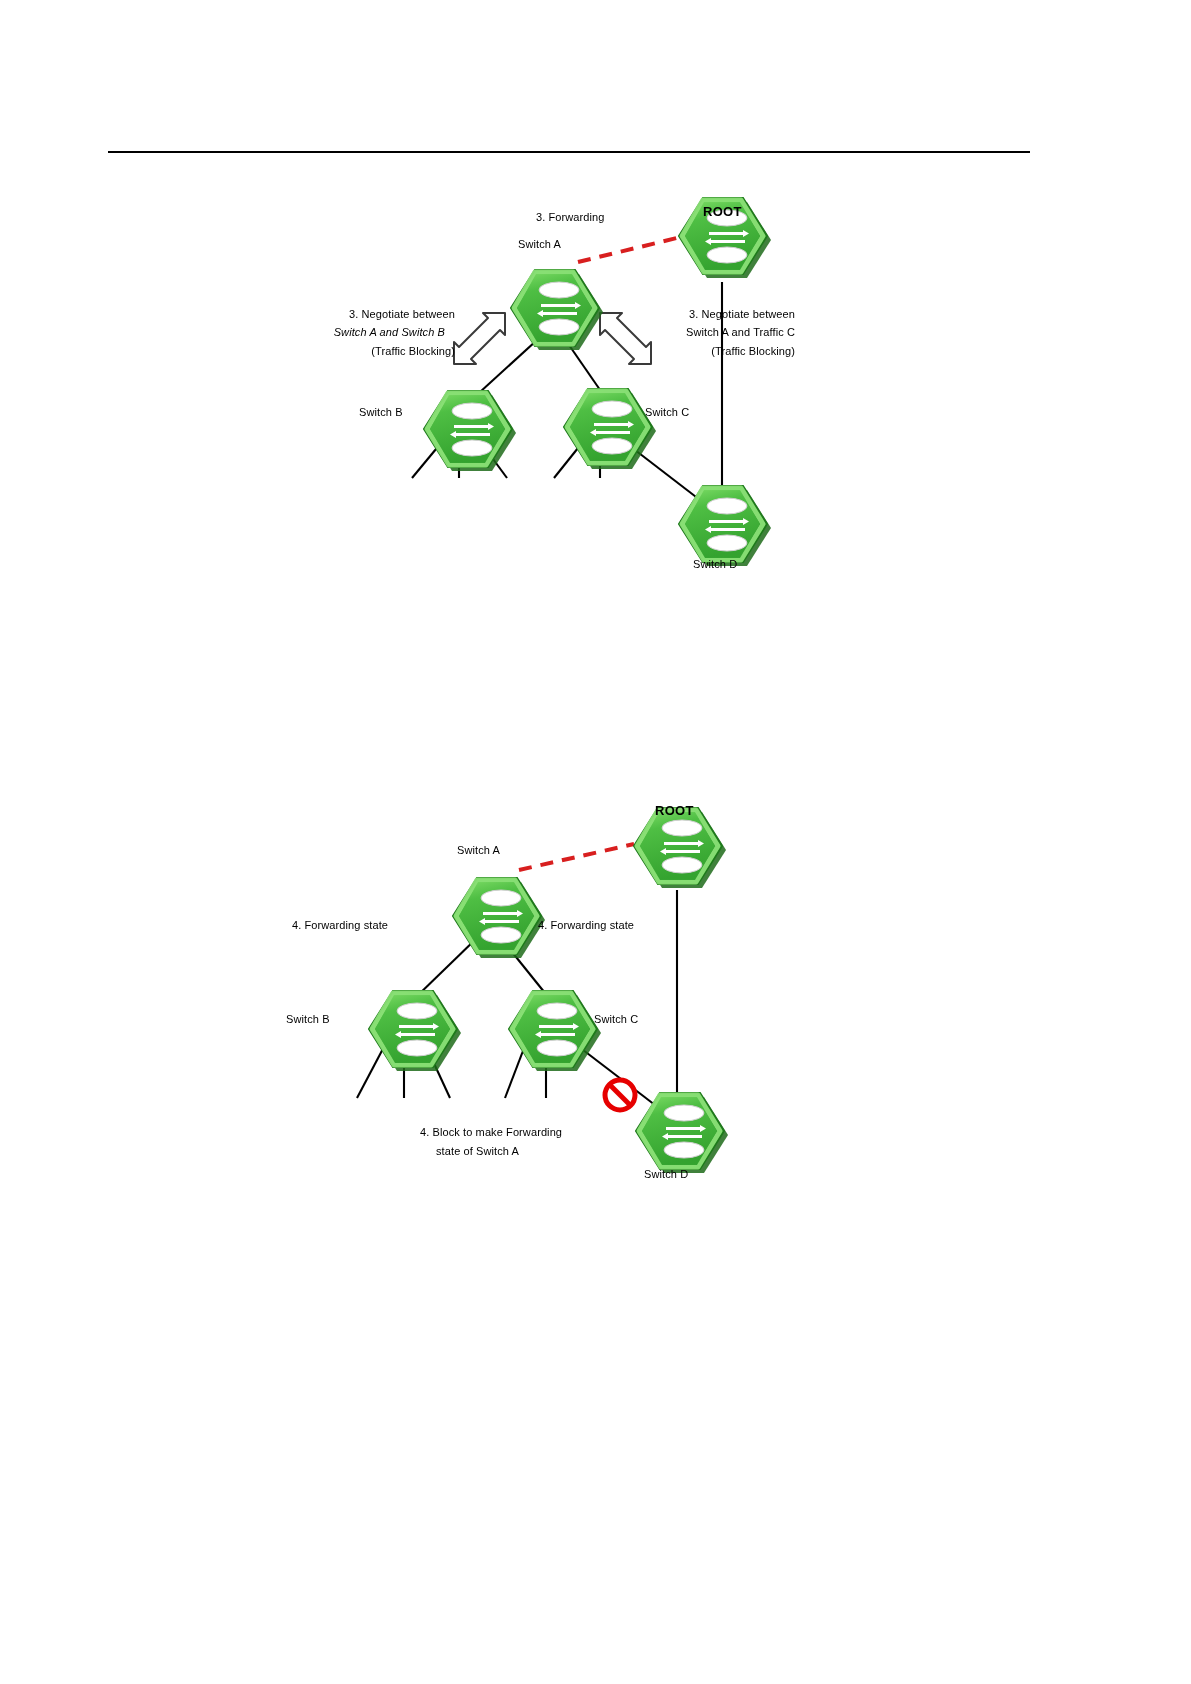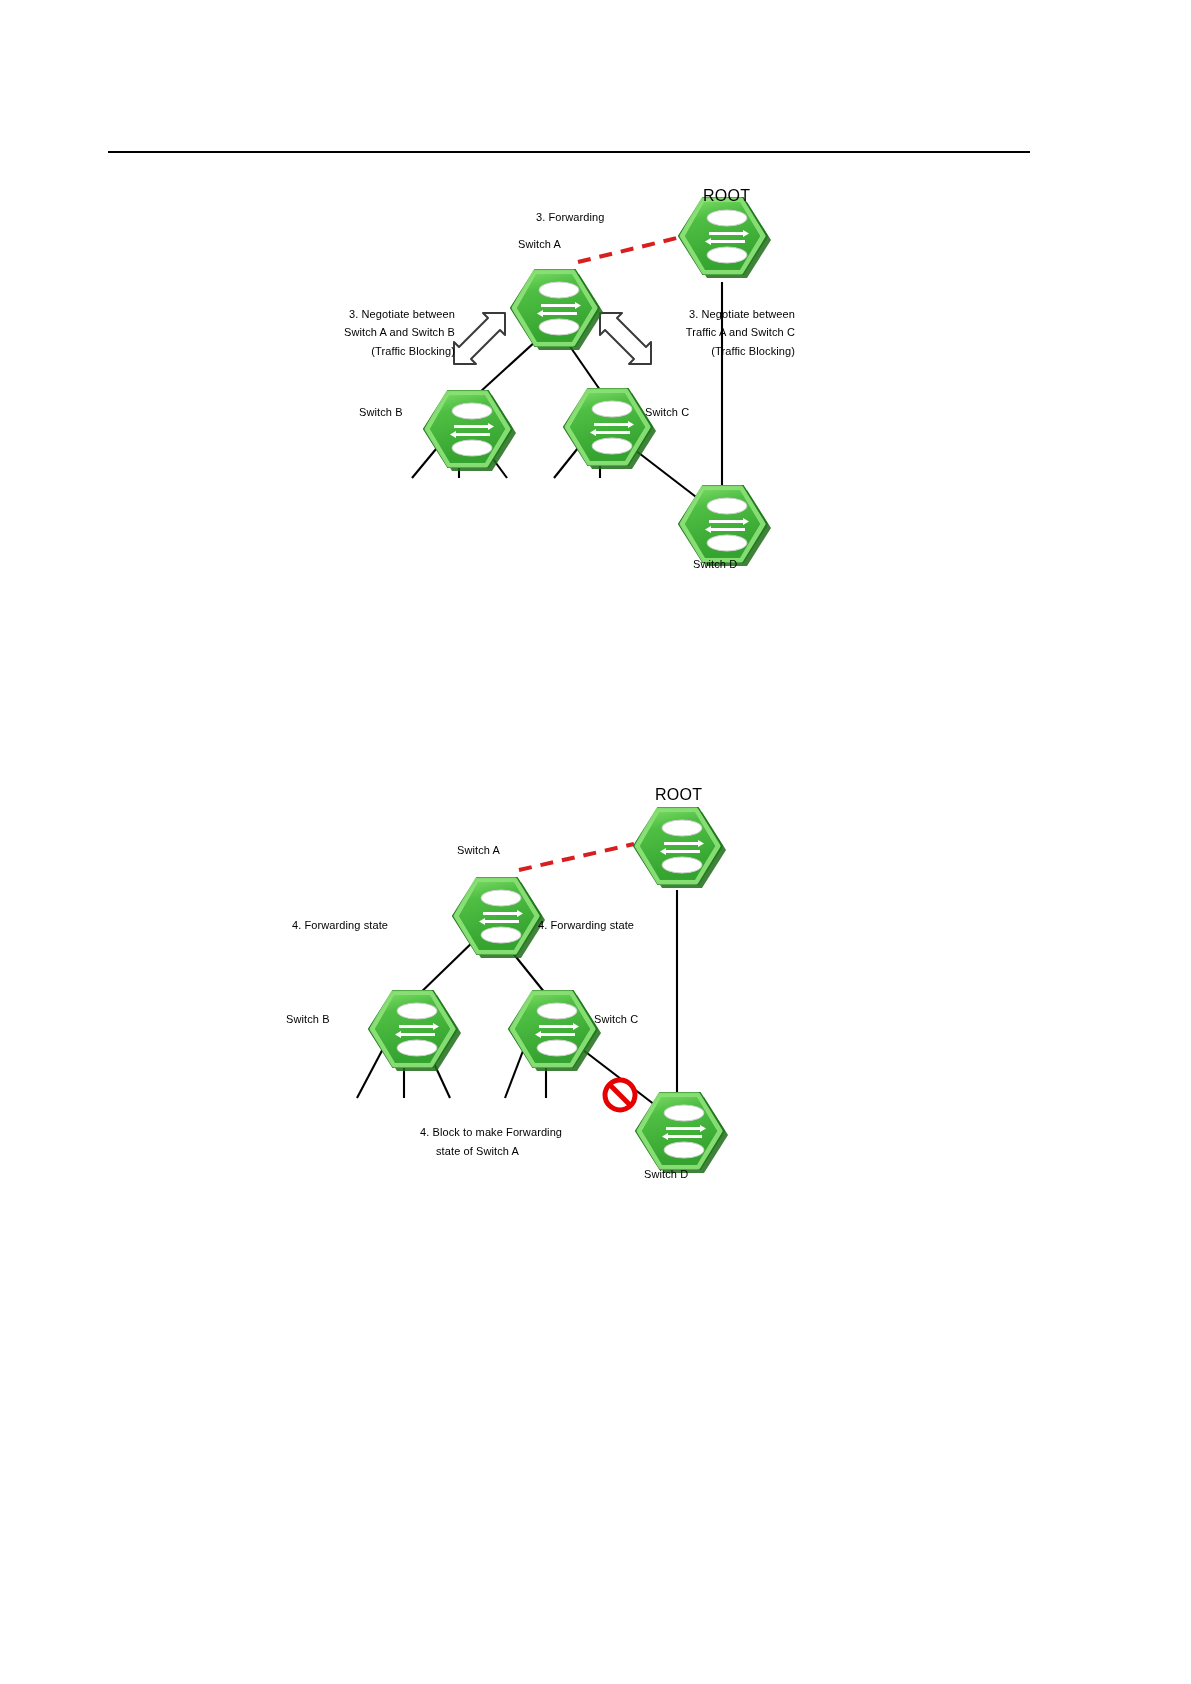--- a/index.html
+++ b/index.html
@@ -4,21 +4,21 @@
 <style>
   html,body{margin:0;padding:0;background:#ffffff;}
   body{width:1191px;height:1684px;position:relative;
        font-family:"Liberation Sans", sans-serif;color:#000;}
   .page{position:absolute;left:0;top:0;width:1191px;height:1684px;overflow:hidden;}
   .hrule{position:absolute;left:108px;top:151px;width:922px;height:0;
          border-top:2px solid #000;}
   .fig{position:absolute;}
   .lbl{position:absolute;white-space:pre;line-height:1.18;font-size:11px;
        color:#000;letter-spacing:0.1px;}
-  .lbl.bold{font-weight:normal;font-size:16px;letter-spacing:0.3px;}
+  .lbl.bold{font-weight:bold;font-size:13px;letter-spacing:0.3px;margin-top:17px;}
   .lbl.ctr{text-align:right;}
   svg{display:block;overflow:visible;}
 </style>
 </head>
 <body>
 
 <div class="page">
 
   <div class="hrule"></div>
 
@@ -85,25 +85,25 @@
     </svg>
 
     <div class="lbl" style="left:536px;top:211px;">3. Forwarding</div>
     <div class="lbl" style="left:518px;top:238px;">Switch A</div>
     <div class="lbl bold" style="left:703px;top:187px;">ROOT</div>
     <div class="lbl" style="left:359px;top:406px;">Switch B</div>
     <div class="lbl" style="left:645px;top:406px;">Switch C</div>
     <div class="lbl" style="left:693px;top:558px;">Switch D</div>
 
     <div class="lbl ctr" style="left:290px;top:308px;width:165px;">3. Negotiate between</div>
-    <div class="lbl ctr" style="left:290px;top:326px;width:165px;">Switch A and Switch B</div>
+    <div class="lbl ctr" style="left:280px;top:326px;width:165px;font-style:italic;">Switch A and Switch B</div>
     <div class="lbl ctr" style="left:290px;top:345px;width:165px;">(Traffic Blocking)</div>
 
     <div class="lbl ctr" style="left:630px;top:308px;width:165px;">3. Negotiate between</div>
-    <div class="lbl ctr" style="left:630px;top:326px;width:165px;">Traffic A and Switch C</div>
+    <div class="lbl ctr" style="left:630px;top:326px;width:165px;">Switch A and Traffic C</div>
     <div class="lbl ctr" style="left:630px;top:345px;width:165px;">(Traffic Blocking)</div>
   </div>
 
   <div class="fig" style="left:0;top:760px;width:1191px;height:470px;">
 
     <svg width="1191" height="470">
       <g stroke="#000000" stroke-width="2.1" fill="none">
         <line x1="480" y1="175" x2="413" y2="240"></line>
         <line x1="500" y1="177" x2="549" y2="238"></line>
         <line x1="677" y1="130" x2="677" y2="335"></line>

